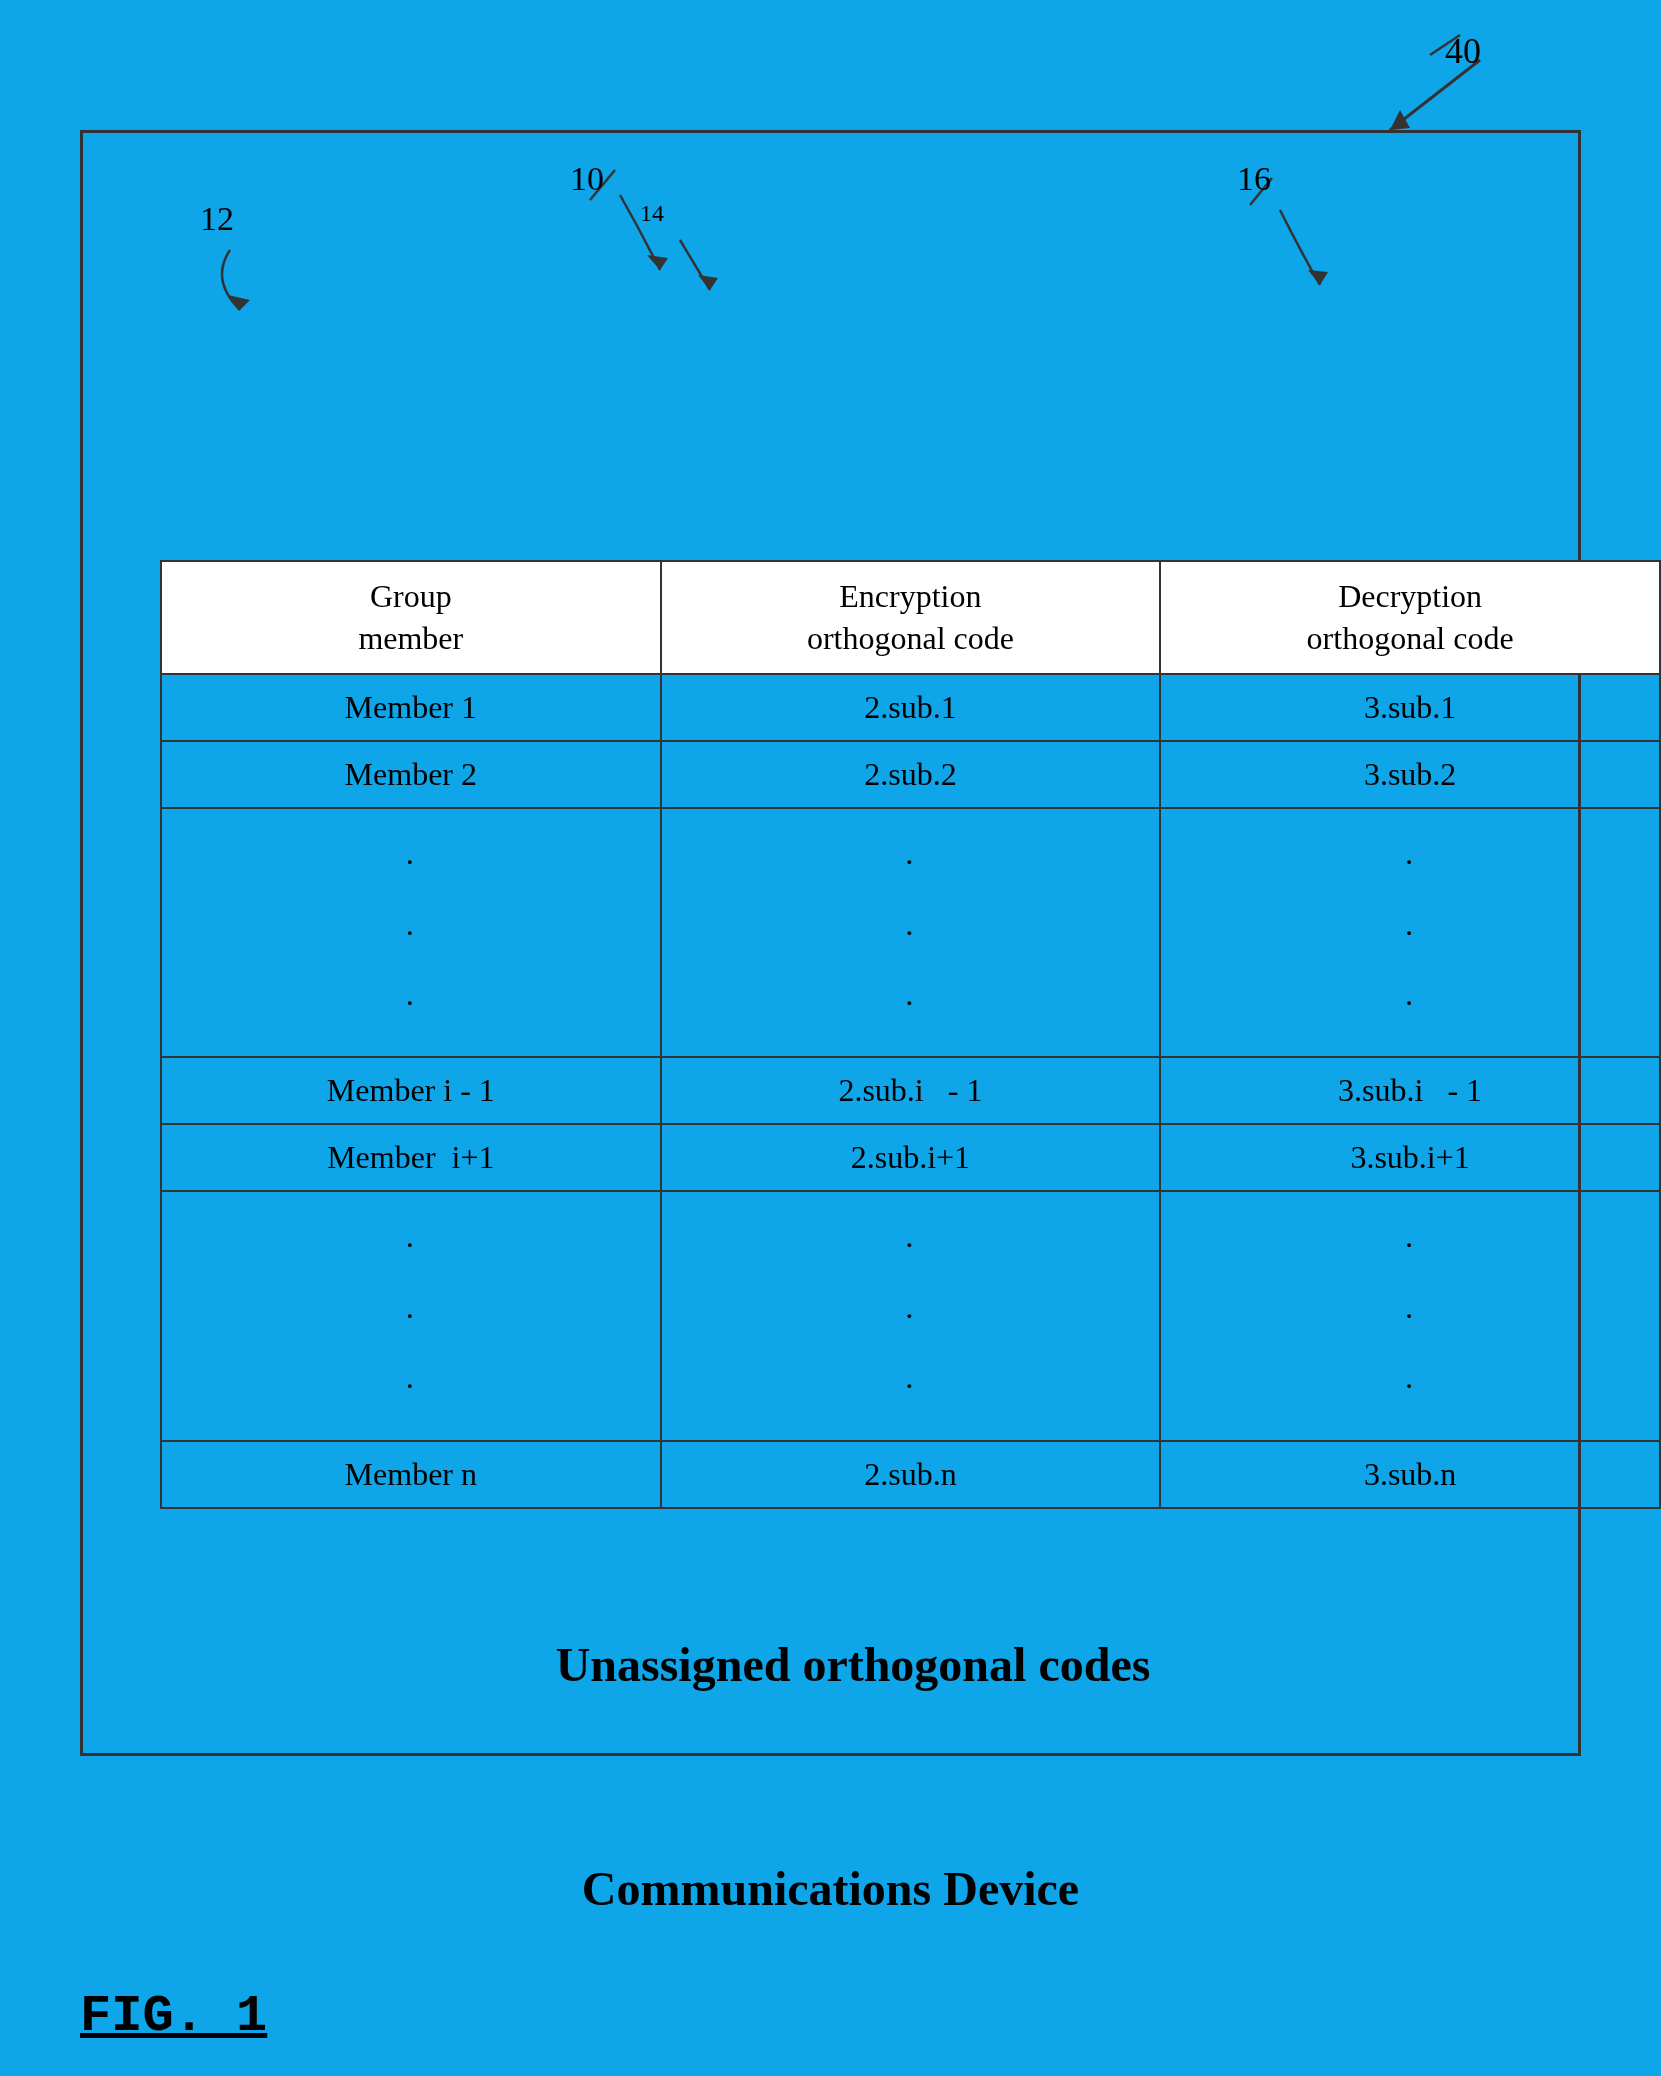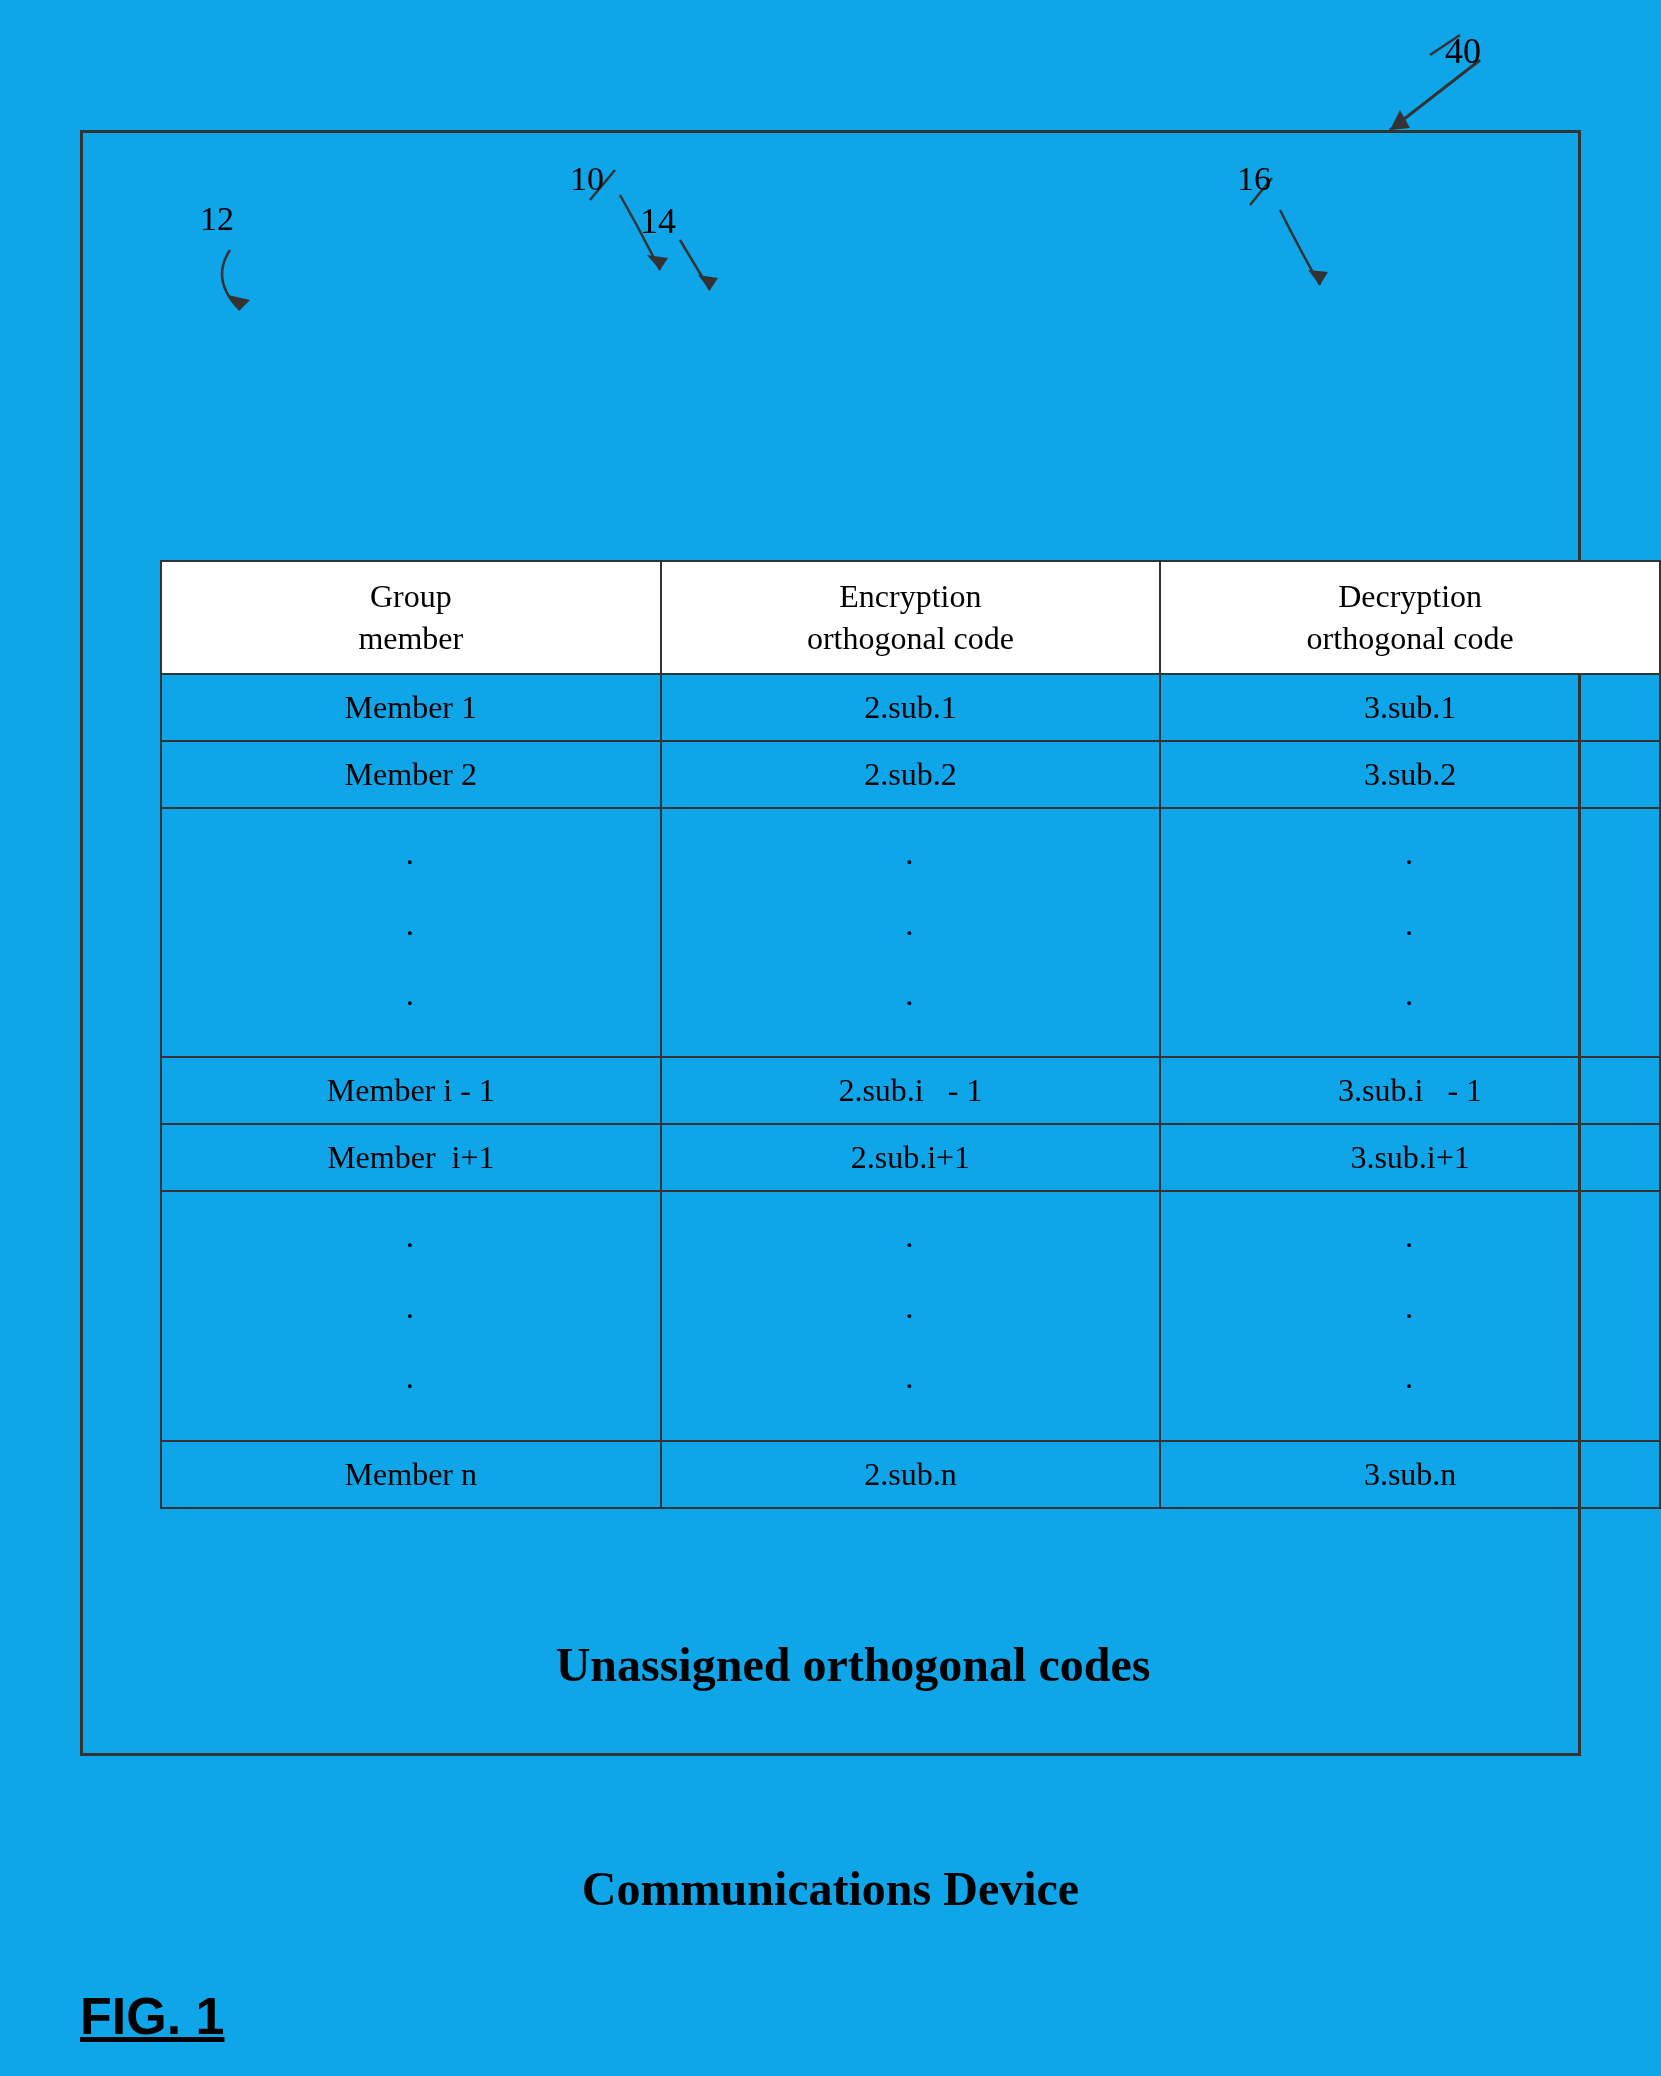--- a/index.html
+++ b/index.html
@@ -58,21 +58,21 @@
       position: absolute;
       left: 490px;
       top: 10px;
       font-size: 34px;
       font-family: serif;
     }
     .ref-14 {
       position: absolute;
       left: 560px;
       top: 50px;
-      font-size: 36px;
+      font-size: 24px;
       font-family: serif;
     }
     .ref-16 {
       position: absolute;
       right: 310px;
       top: 10px;
       font-size: 34px;
       font-family: serif;
     }
 
@@ -145,21 +145,21 @@
       font-weight: bold;
       margin-top: 9px;
     }
 
     
     .fig-label {
       position: absolute;
       bottom: 30px;
       left: 80px;
       font-size: 52px;
-      font-family: Liberation Sans, sans-serif;
+      font-family: Liberation Mono, monospace;
       font-weight: bold;
       text-decoration: underline;
     }
 
     
     .svg-overlay {
       position: absolute;
       top: 0;
       left: 0;
       width: 1661px;

